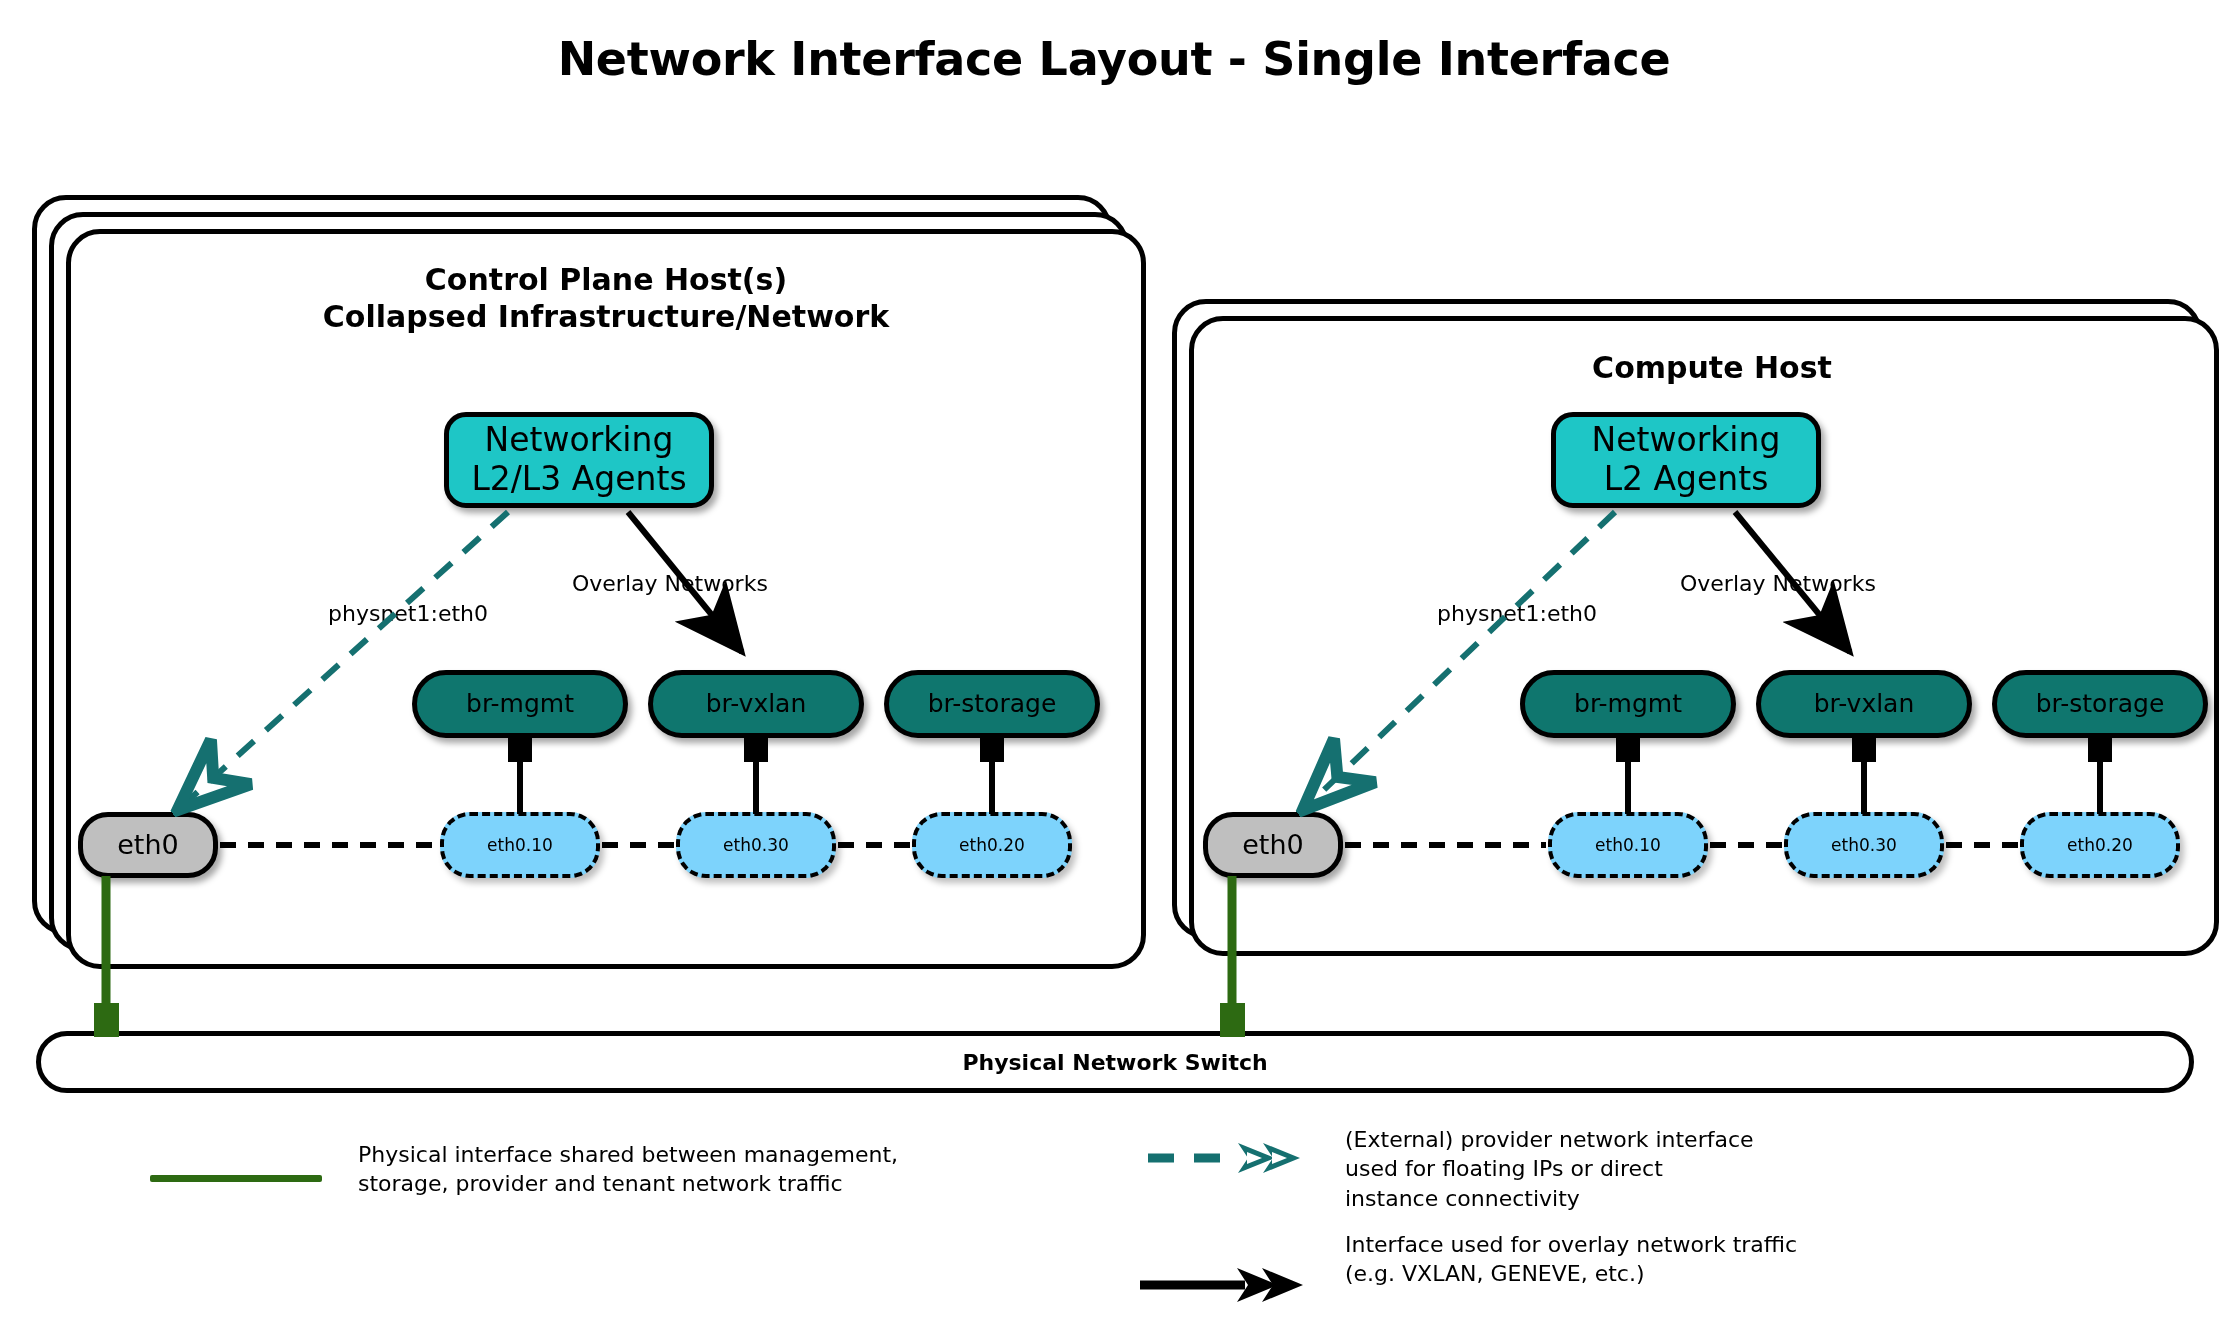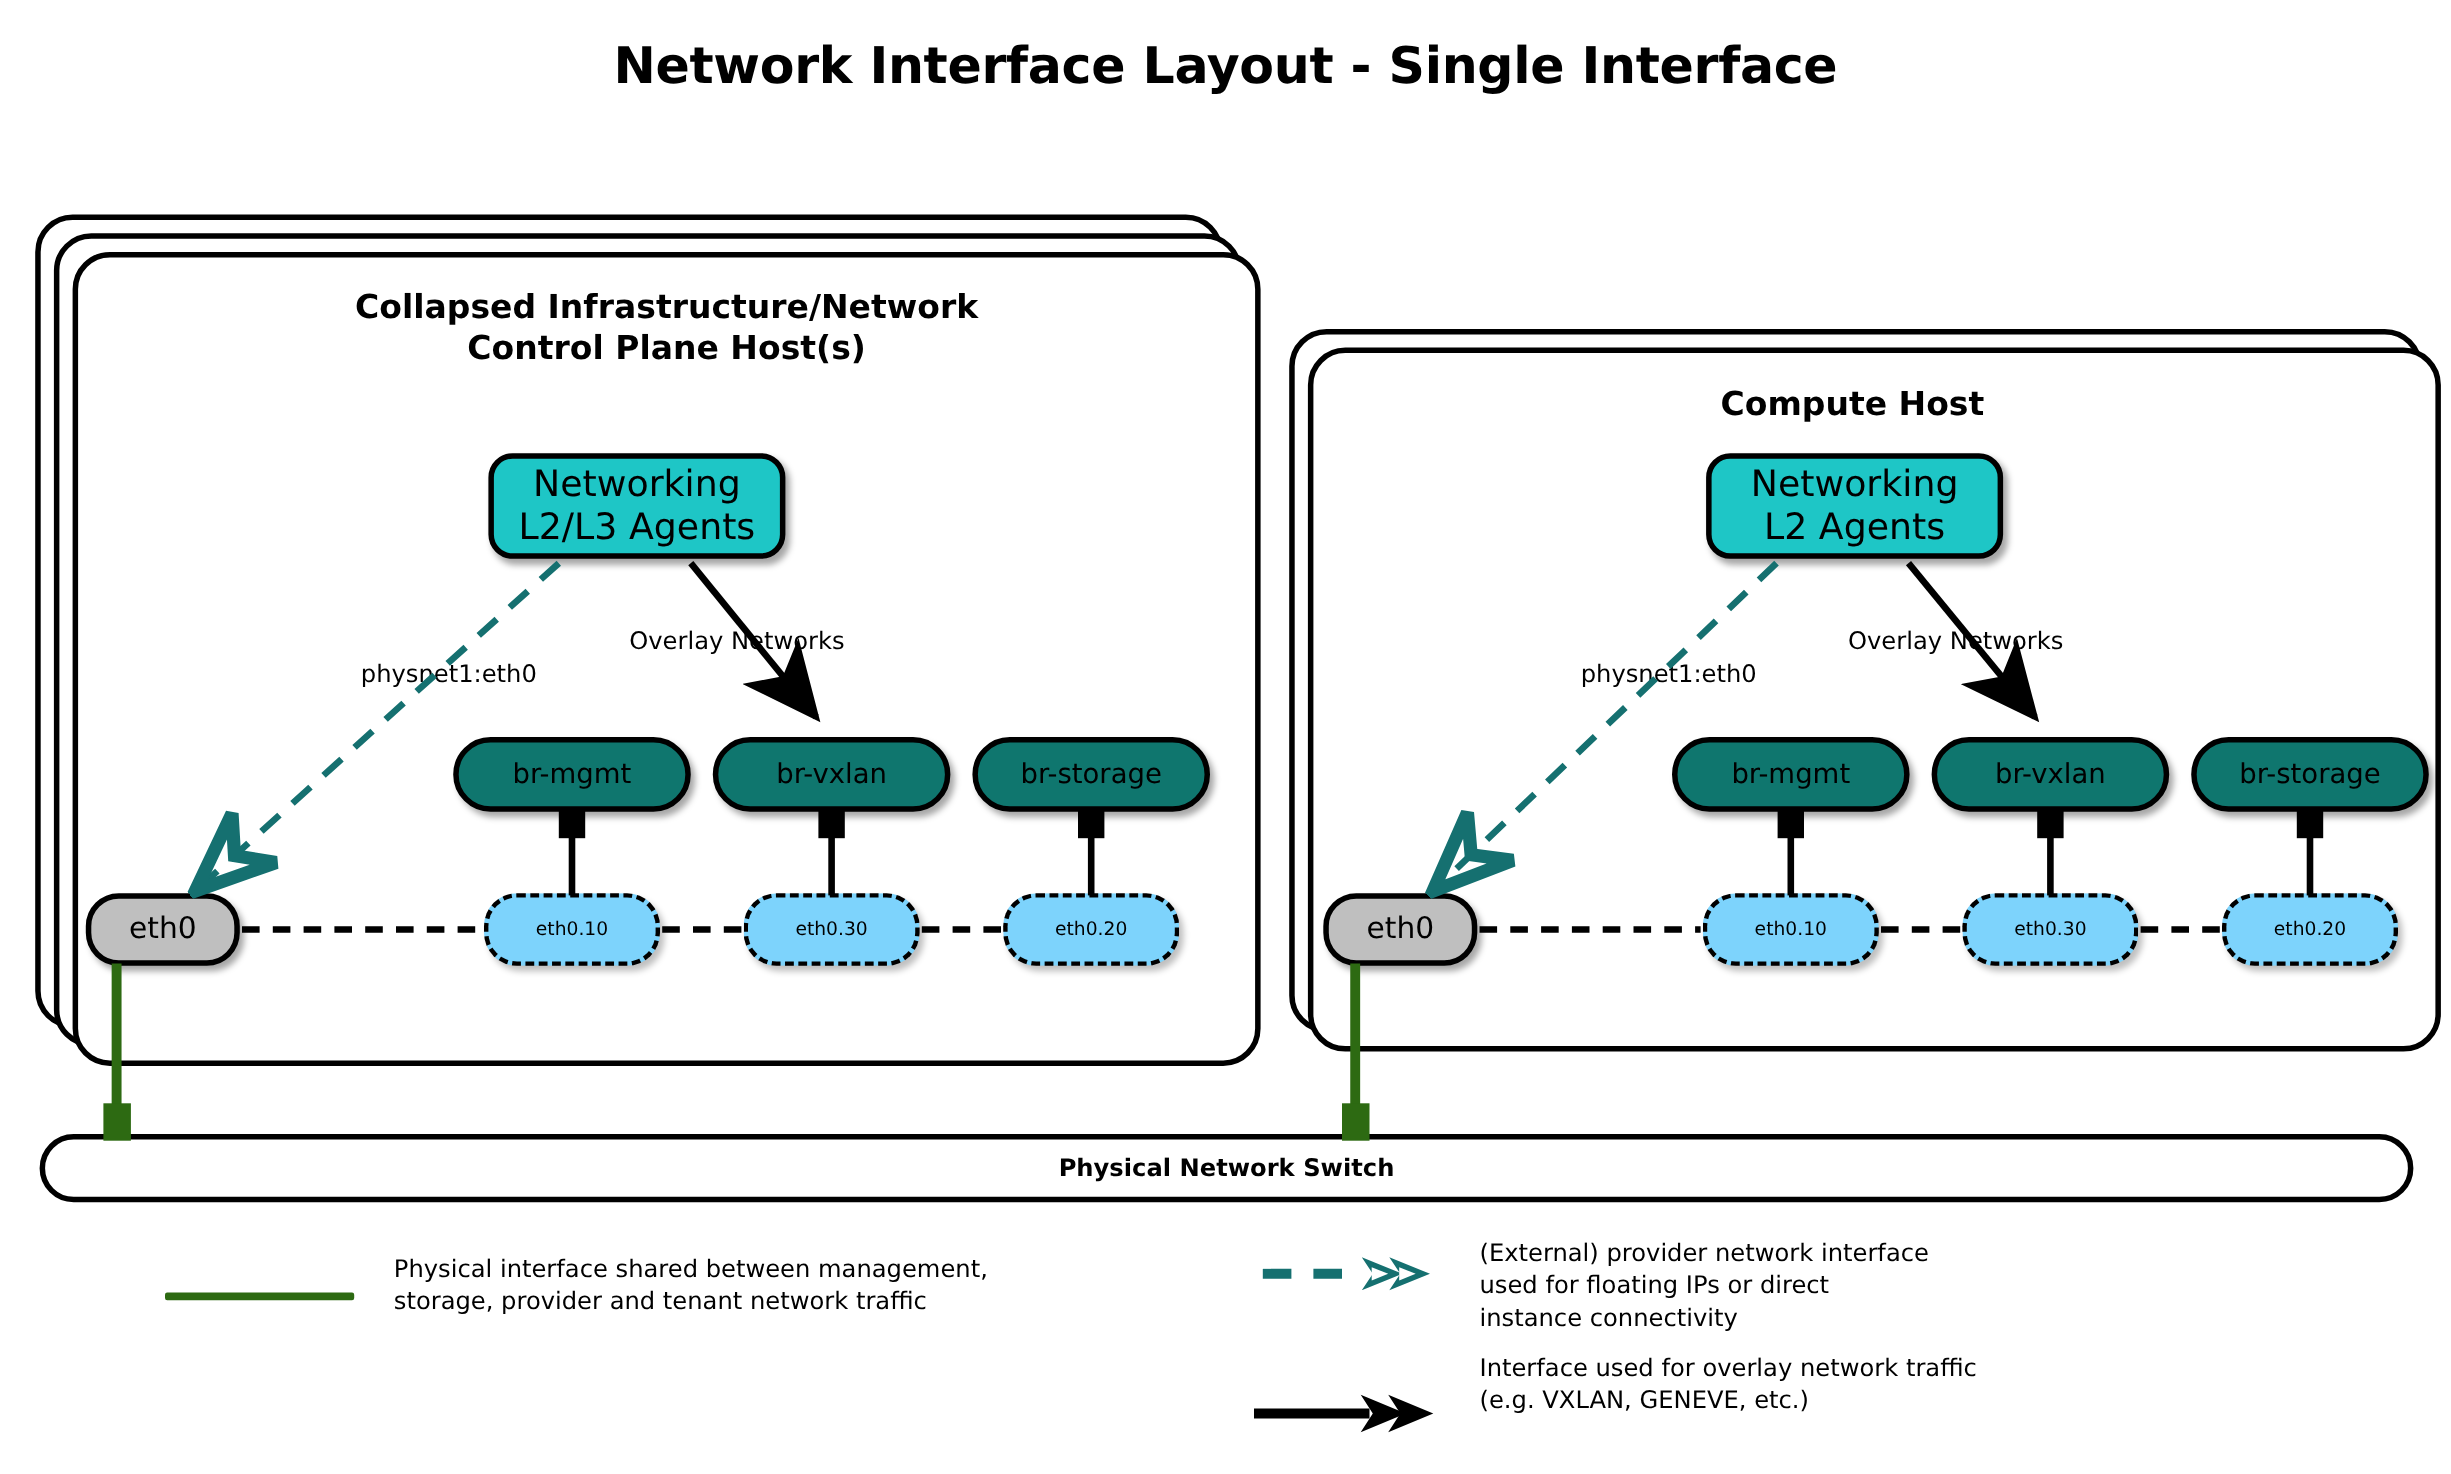--- a/index.html
+++ b/index.html
@@ -58,22 +58,22 @@
 
   <div class="title">Network Interface Layout - Single Interface</div>
 
   <div class="stack">
     <div class="card back" style="left:32px;top:195px;width:1080px;height:740px;"></div>
     <div class="card back" style="left:49px;top:212px;width:1080px;height:740px;"></div>
     <div class="card" style="left:66px;top:229px;width:1080px;height:740px;"></div>
   </div>
 
   <div class="host-title" style="left:66px;top:262px;width:1080px;">
+    <div>Control Plane Host(s)</div>
     <div>Collapsed Infrastructure/Network</div>
-    <div>Control Plane Host(s)</div>
   </div>
 
   <div class="node agent" style="left:444px;top:412px;width:270px;height:96px;flex-direction:column;">
     <span>Networking</span>
     <span>L2/L3 Agents</span>
   </div>
 
   <div class="elabel" style="left:328px;top:601px;">physnet1:eth0</div>
   <div class="elabel" style="left:572px;top:571px;">Overlay Networks</div>
 
@@ -99,21 +99,21 @@
   </div>
   <div class="node vlan" style="left:912px;top:812px;width:160px;height:66px;">
     <span>eth0.20</span>
   </div>
 
   <div class="stack">
     <div class="card back" style="left:1172px;top:299px;width:1030px;height:640px;"></div>
     <div class="card" style="left:1189px;top:316px;width:1030px;height:640px;"></div>
   </div>
 
-  <div class="host-title" style="left:1169px;top:350px;width:1030px;">
+  <div class="host-title" style="left:1197px;top:350px;width:1030px;">
     <div>Compute Host</div>
   </div>
 
   <div class="node agent" style="left:1551px;top:412px;width:270px;height:96px;flex-direction:column;">
     <span>Networking</span>
     <span>L2 Agents</span>
   </div>
 
   <div class="elabel" style="left:1437px;top:601px;">physnet1:eth0</div>
   <div class="elabel" style="left:1680px;top:571px;">Overlay Networks</div>

